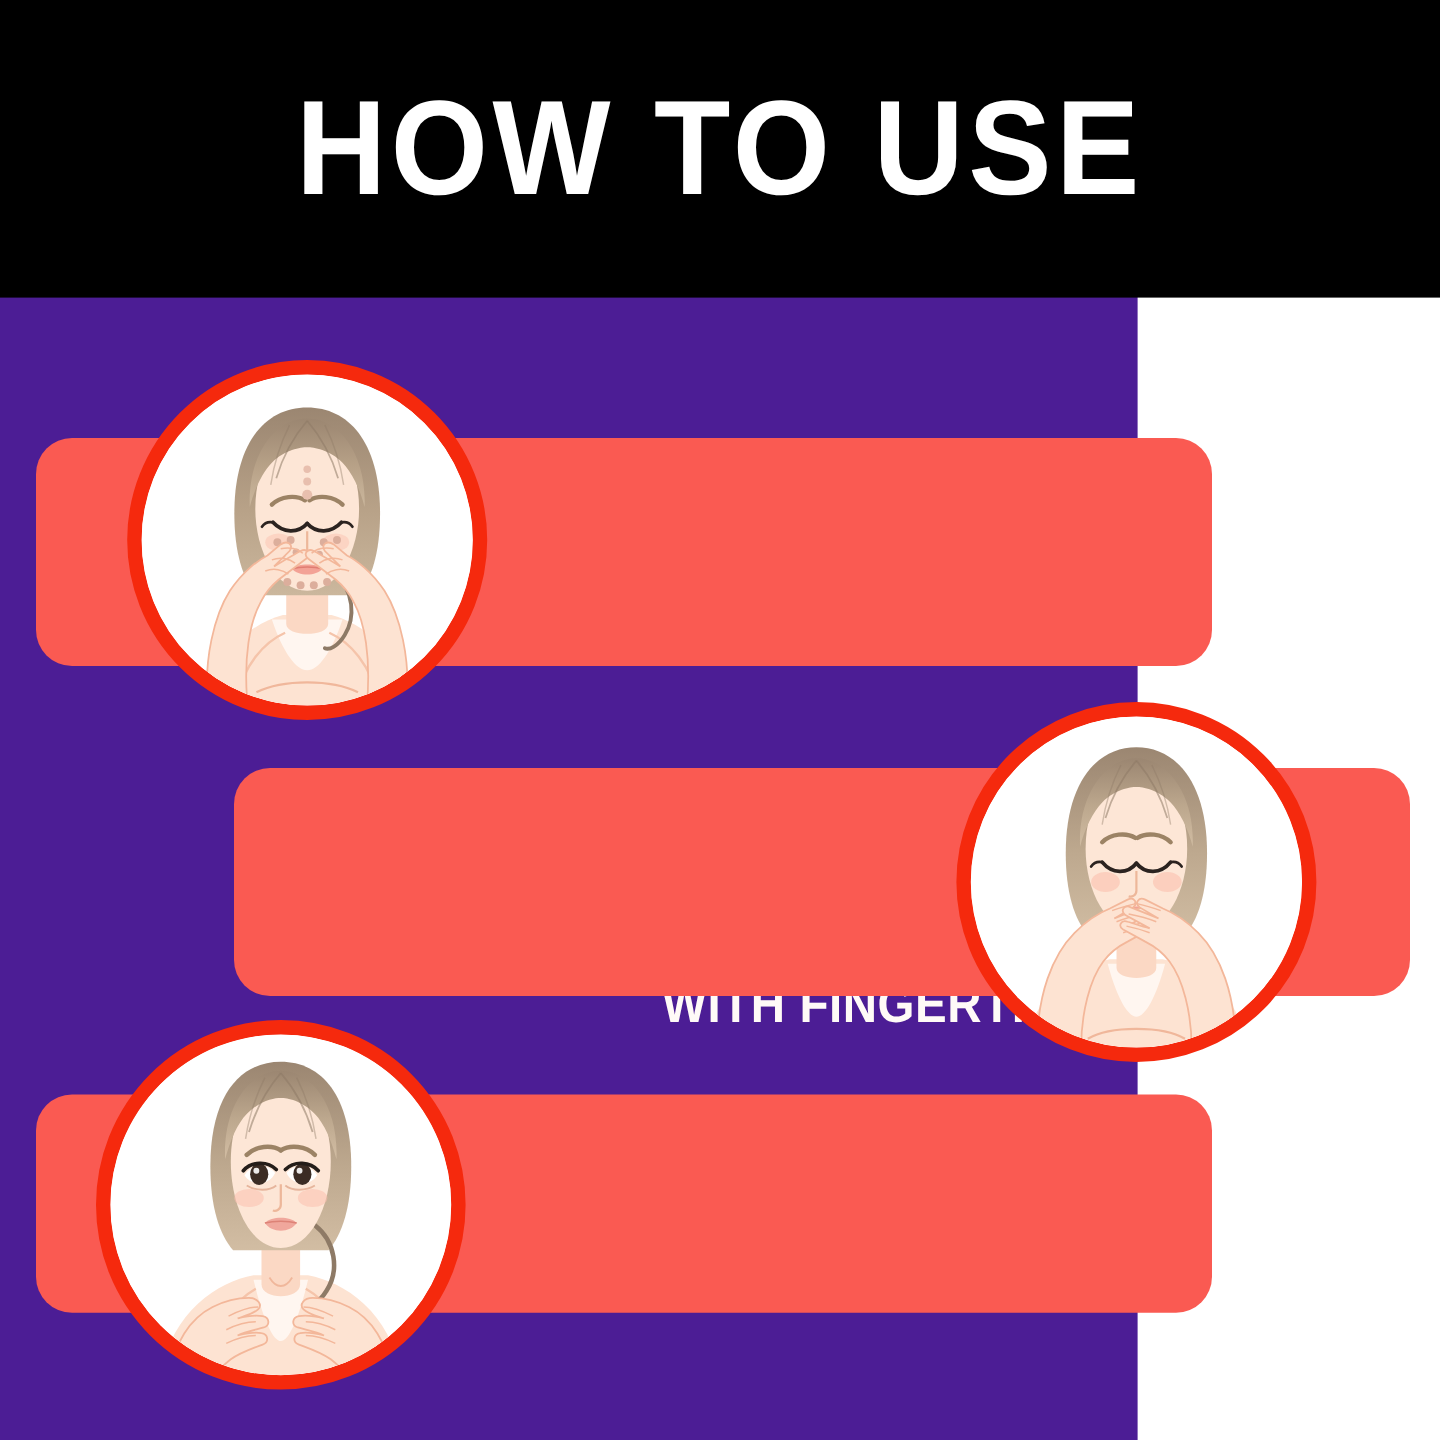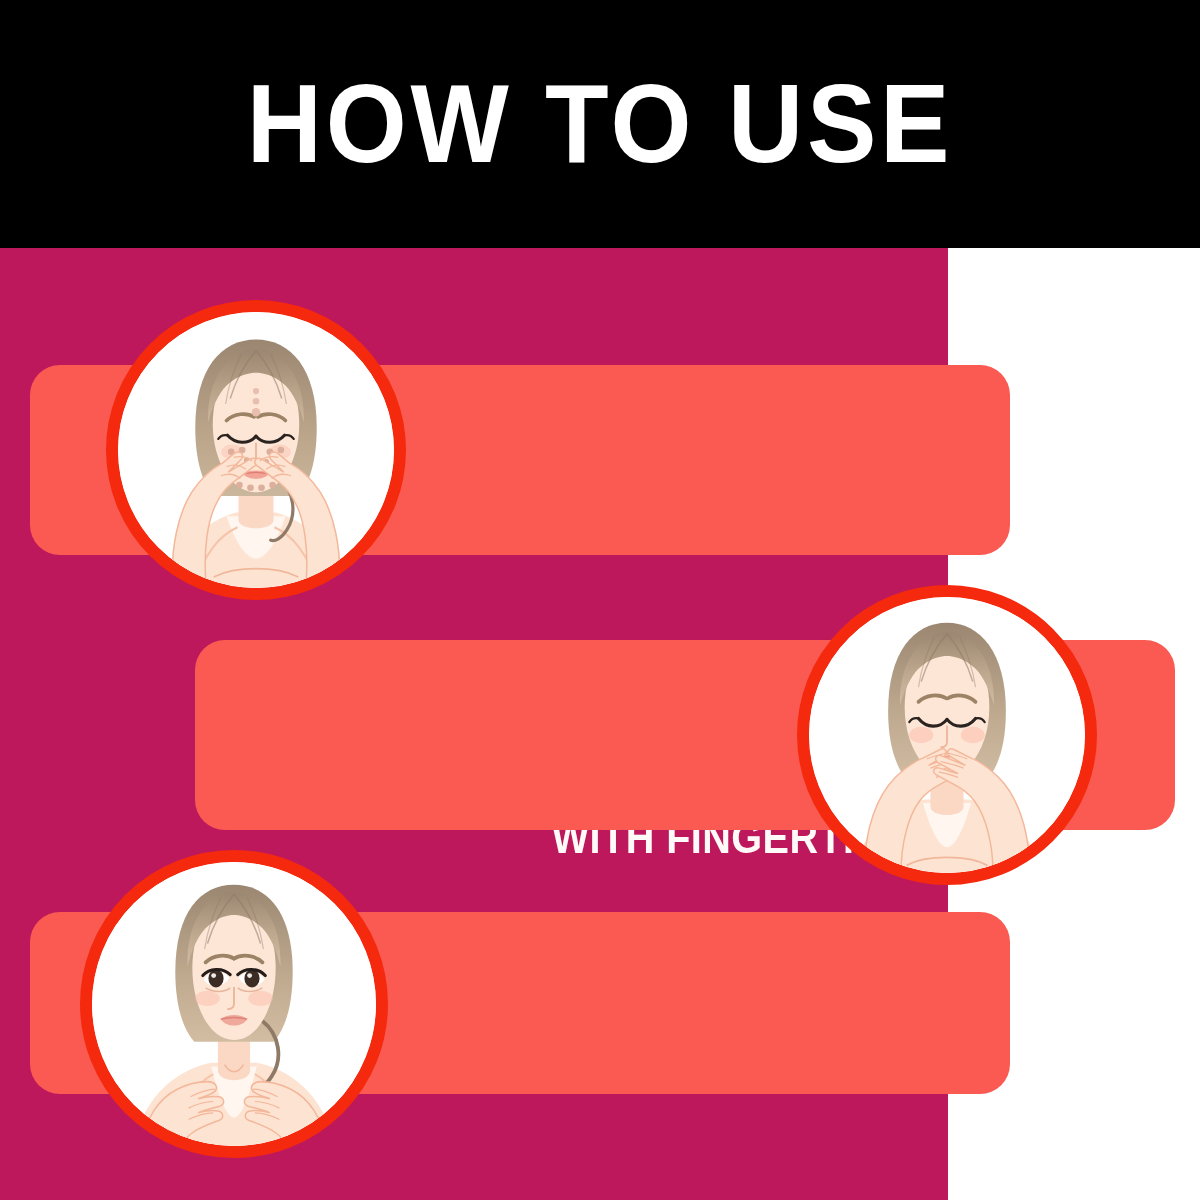--- a/index.html
+++ b/index.html
@@ -10,21 +10,21 @@
     width: 1200px;
     height: 1200px;
     background: #ffffff;
     font-family: "Liberation Sans", sans-serif;
     overflow: hidden;
   }
   .page {
     position: relative;
     width: 948px;
     height: 1200px;
-    background: #be185d;
+    background: #4c1d95;
   }
 
   
   .header-band {
     position: absolute;
     left: 0;
     top: 0;
     width: 1200px;
     height: 248px;
     background: #000000;

